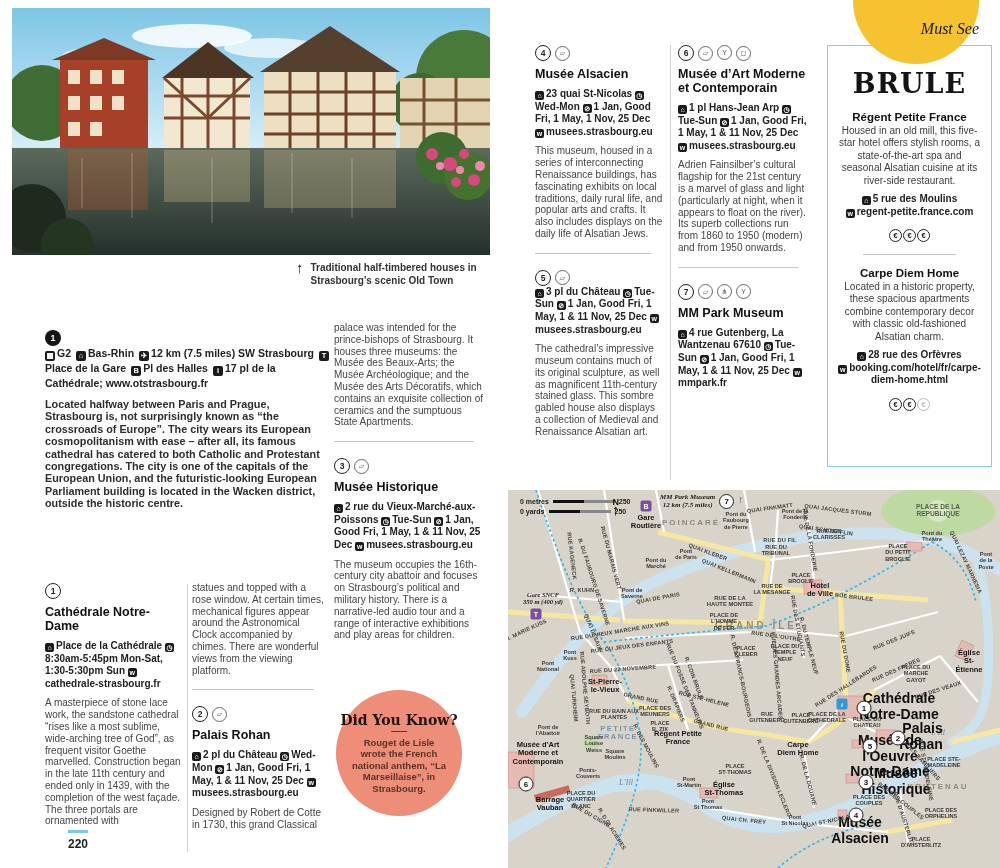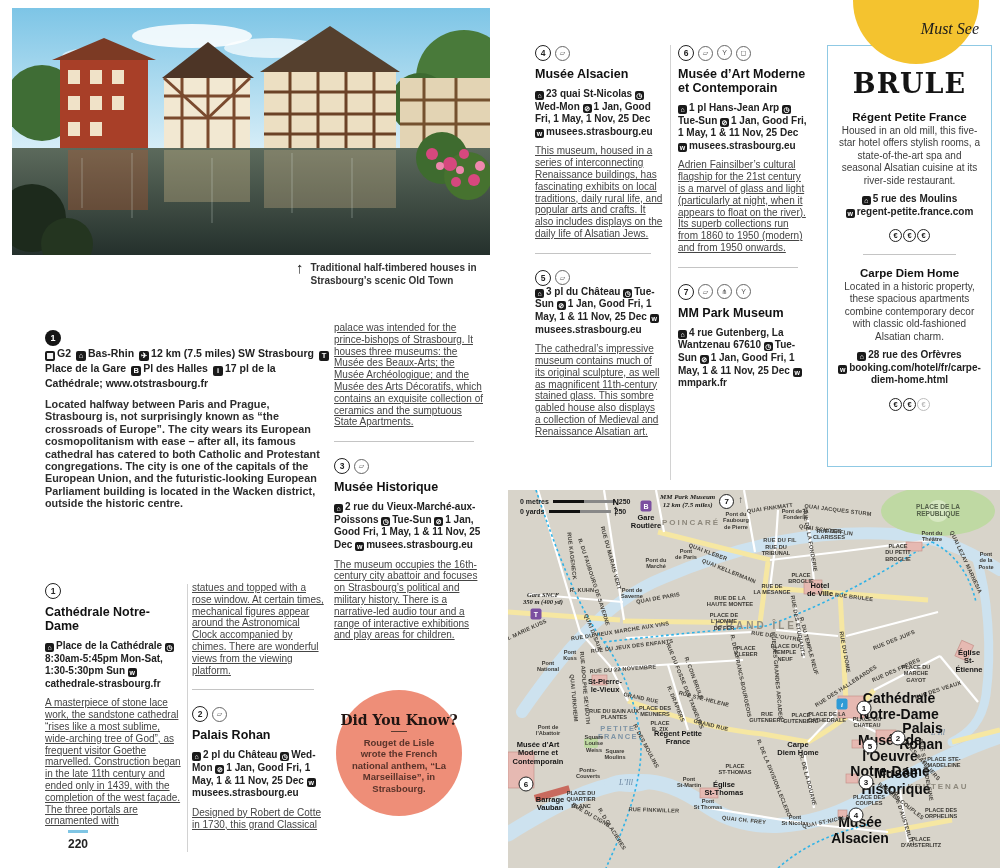--- a/index.html
+++ b/index.html
@@ -19,21 +19,21 @@
        font-size:7px;line-height:9px;text-align:center;margin-right:2px;vertical-align:-1px;font-style:normal;}
   .dic.big{width:10px;height:10px;line-height:10px;font-size:7.5px;}
   .numc{display:inline-flex;width:14px;height:14px;border-radius:50%;border:1.3px solid #222;color:#222;
         font-size:8.5px;font-weight:bold;align-items:center;justify-content:center;background:#fff;}
   .amc{display:inline-flex;width:13px;height:13px;border:1px solid #666;border-radius:50%;color:#555;
        align-items:center;justify-content:center;font-size:7px;margin-left:4px;vertical-align:1px;}
   
   .col{position:absolute;}
   .sec-title{font-size:12.5px;font-weight:bold;color:#111;margin:6px 0 7px 0;line-height:14px;}
   .details{font-size:10px;font-weight:bold;color:#222;line-height:12.6px;margin:0 0 7px 0;}
-  .bodytxt{font-size:10px;line-height:11.8px;color:#454545;margin:0;text-decoration:underline;}
+  .bodytxt{font-size:10px;line-height:11.8px;color:#454545;margin:0;}
   hr.rule{border:none;border-top:1px solid #c4c4c4;margin:13px 12px 13px 0;}
   .vrule{position:absolute;width:1px;background:#d2d2d2;}
   
   .dyk{position:absolute;width:126px;height:126px;border-radius:50%;background:#EE8E78;
        display:flex;flex-direction:column;align-items:center;justify-content:center;text-align:center;}
   .dyk h4{font-family:"DejaVu Serif",serif;font-size:14px;margin:0 0 3px 0;color:#201512;}
   .dyk .dash{width:16px;border-top:1.6px solid #5a3a30;margin:0 0 5px 0;}
   .dyk p{font-size:9.5px;font-weight:bold;color:#5a332a;line-height:11.5px;margin:0;width:96px;}
   
   .staybox{position:absolute;border:1.5px solid #8FC9E4;}

